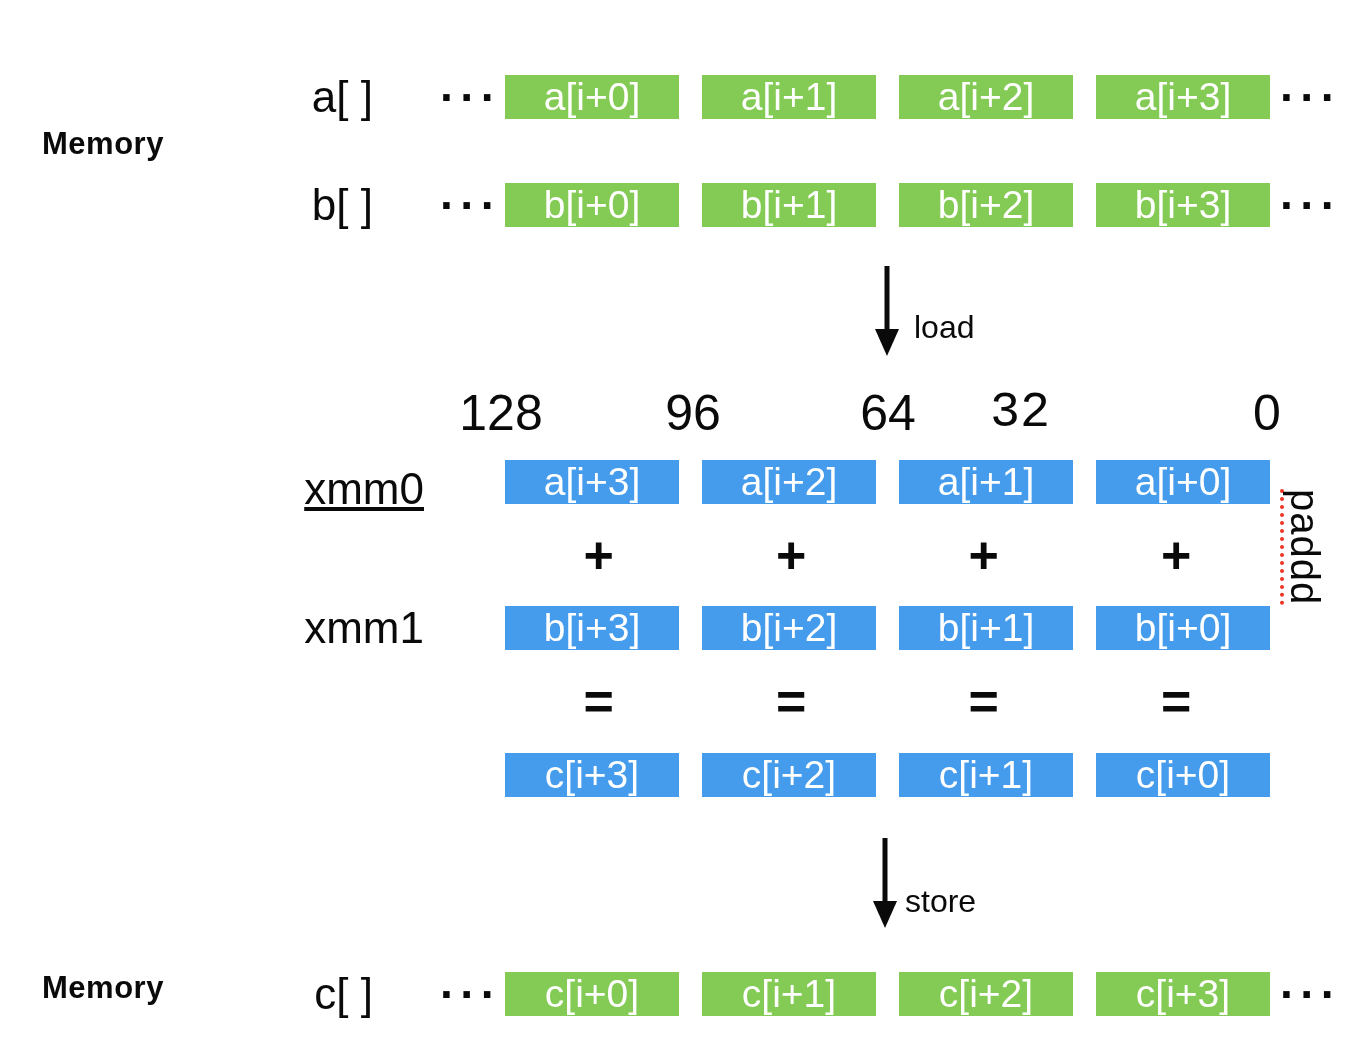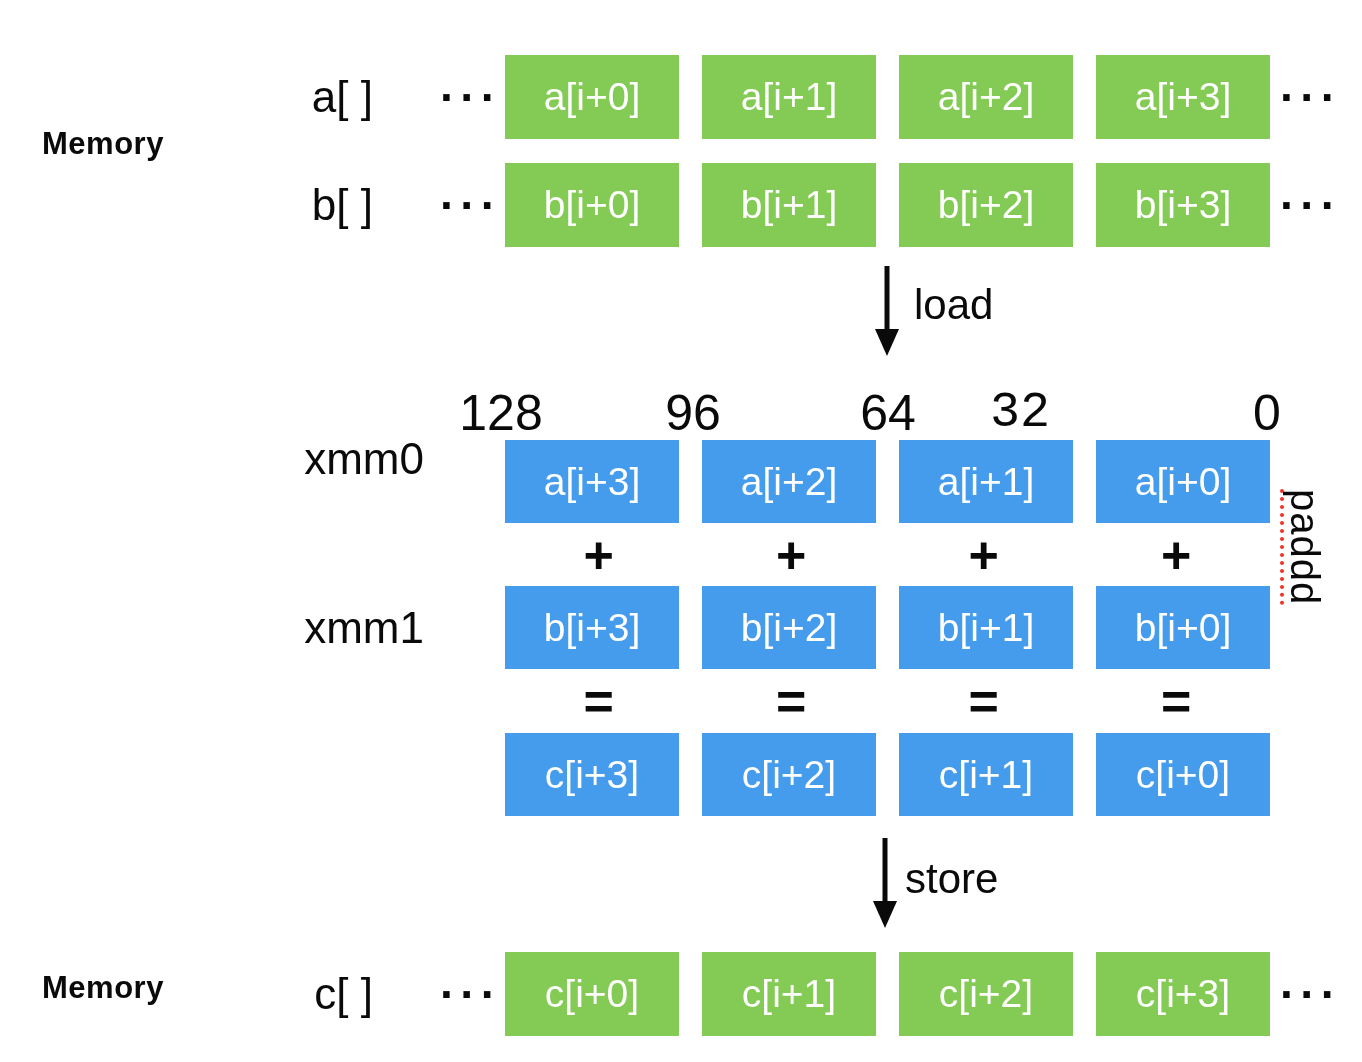--- a/index.html
+++ b/index.html
@@ -7,21 +7,21 @@
     position:relative;width:1362px;height:1062px;background:#ffffff;
     font-family:"Liberation Sans",sans-serif;color:#0a0a0a;overflow:hidden;
   }
   .abs{position:absolute;}
   .section-label{font-weight:700;font-size:31px;letter-spacing:0.5px;}
   .row-label{
     width:170px;height:84px;display:flex;align-items:center;justify-content:flex-end;
     font-size:44px;
   }
   .cells{
-    position:absolute;left:505px;width:765px;display:flex;gap:23px;height:84px;
+    position:absolute;left:505px;width:765px;display:flex;gap:23px;height:84px;align-items:center;
   }
   .cells.reg{height:83px;}
   .cell{
     flex:1;display:flex;align-items:center;justify-content:center;
     color:#ffffff;font-size:39px;
   }
   .cell.green{background:#84cb55;}
   .cell.blue{background:#459bec;}
   .ops{
     position:absolute;left:505px;width:765px;display:flex;gap:5px;
@@ -31,21 +31,21 @@
     font-weight:900;font-size:52px;
   }
   .dots{
     width:72px;height:84px;display:flex;align-items:center;justify-content:center;
     font-weight:700;font-size:46px;letter-spacing:5px;text-indent:5px;
   }
   .bit-label{
     position:absolute;top:384px;transform:translateX(-50%);
     font-size:50px;
   }
-  .arrow-label{position:absolute;font-size:42px;}
+  .arrow-label{position:absolute;font-size:32px;margin-top:28px;}
   .instr{
     position:absolute;left:1280px;top:489px;
     writing-mode:vertical-rl;font-size:40px;line-height:1.0;
     border-left:4px dotted #ee3524;padding-left:1px;letter-spacing:1px;
   }
   svg{display:block;}
 </style>
 </head>
 <body>
 
@@ -79,21 +79,21 @@
   </svg>
   <div class="arrow-label" style="left:914px;top:281px;">load</div>
 
   <div class="bit-label" style="left:501px;">128</div>
   <div class="bit-label" style="left:693px;">96</div>
   <div class="bit-label" style="left:888px;">64</div>
   <div class="bit-label" style="left:1020px;font-family:Liberation Mono, monospace;">32</div>
   <div class="bit-label" style="left:1267px;">0</div>
 
 
-  <div class="abs row-label" style="left:254px;top:417px;height:83px;">xmm0</div>
+  <div class="abs row-label" style="left:254px;top:447px;height:83px;text-decoration:underline;">xmm0</div>
   <div class="cells reg" style="top:440px;">
     <div class="cell blue">a[i+3]</div>
     <div class="cell blue">a[i+2]</div>
     <div class="cell blue">a[i+1]</div>
     <div class="cell blue">a[i+0]</div>
   </div>
 
   <div class="ops" style="top:523px;height:63px;">
     <span class="op">+</span>
     <span class="op">+</span>

